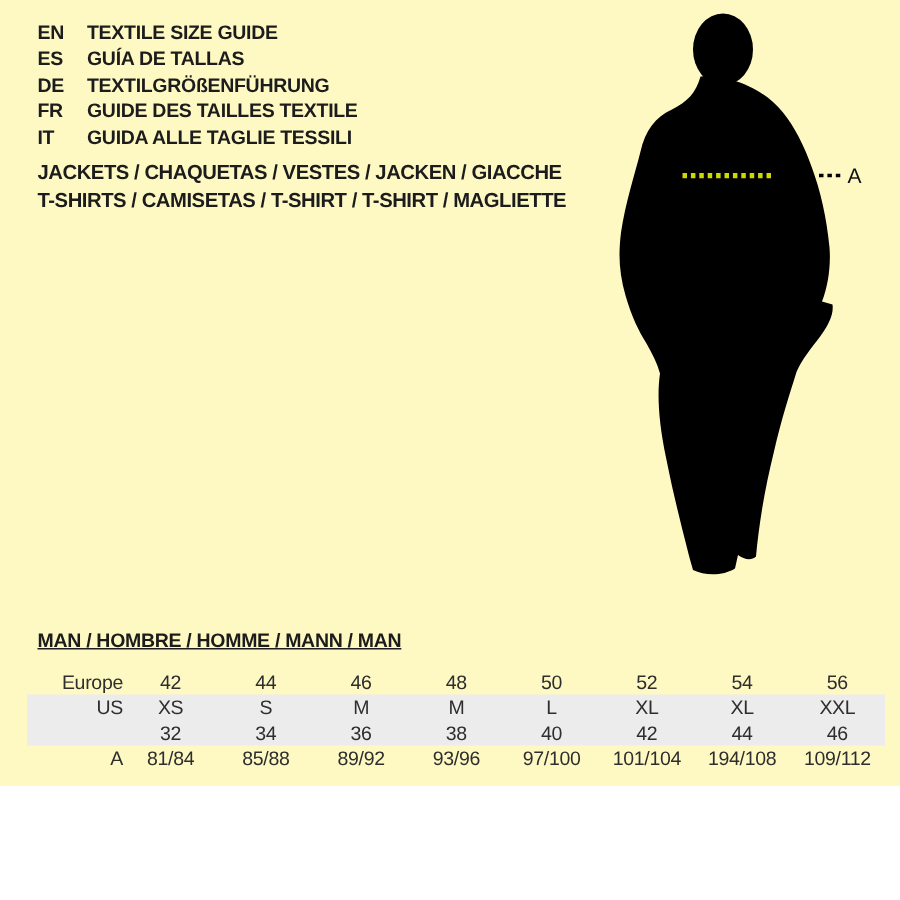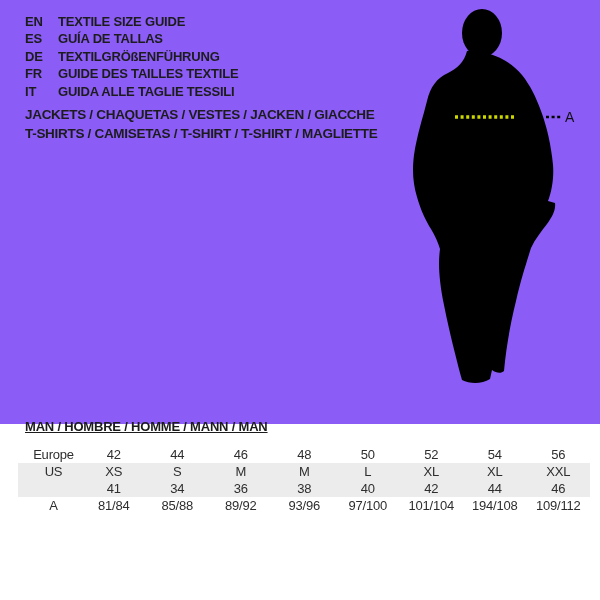--- a/index.html
+++ b/index.html
@@ -1,19 +1,19 @@
 <!DOCTYPE html>
 <html><head>
 <meta charset="utf-8">
 <style>
   * { margin:0; padding:0; box-sizing:border-box; }
   html,body { width:600px; height:600px; background:#ffffff; overflow:hidden; }
   body { font-family:"Liberation Sans", sans-serif; color:#1c1c1c; position:relative; }
 
-  .canvas { position:absolute; inset:0; width:600px; height:424px; background:#8b5cf6; }
+  .canvas { position:absolute; inset:0; width:600px; height:524px; background:#fef9c3; }
 
   
   .languages { position:absolute; left:25px; top:13px; }
   .lang-row { display:flex; line-height:17.4px; font-size:13px; font-weight:700; letter-spacing:-0.2px; }
   .lang-code { width:33px; flex:0 0 33px; }
   .lang-text { white-space:nowrap; }
 
   
   .garments { position:absolute; left:25px; top:105px; }
   .garment-line { font-size:13.5px; font-weight:700; line-height:19px; letter-spacing:-0.3px; white-space:nowrap; }
@@ -24,21 +24,21 @@
 
   
   .section-title { position:absolute; left:25px; top:419px; font-size:13px; font-weight:700; letter-spacing:-0.2px;text-decoration:underline; }
 
   
   .size-table { position:absolute; left:18px; top:446px; width:572px; font-size:13px; letter-spacing:-0.2px; }
   .thead { background:#c8c8c8; color:#3d3d3d; height:17px; line-height:17px; padding-left:7px; white-space:nowrap; }
   .trow { display:flex; height:17px; line-height:17px; color:#2e2e2e; }
   .trow.band { background:#ececec; }
   .trow.last { height:18px; line-height:18px; }
-  .tlabel { flex:0 0 64px; padding-left:7px; text-align:center; }
+  .tlabel { flex:0 0 64px; padding-left:7px; text-align:right; }
   .tcell { flex:1 1 0; text-align:center; }
 
   
   .footnote { position:absolute; left:25px; top:549px; font-size:13px; font-weight:700; letter-spacing:-0.2px; }
 </style>
 </head>
 <body>
 
 <div class="canvas">
 
@@ -124,21 +124,21 @@
       <span class="tcell">M</span>
       <span class="tcell">M</span>
       <span class="tcell">L</span>
       <span class="tcell">XL</span>
       <span class="tcell">XL</span>
       <span class="tcell">XXL</span>
     </div>
 
     <div class="trow band">
       <span class="tlabel"></span>
-      <span class="tcell">41</span>
+      <span class="tcell">32</span>
       <span class="tcell">34</span>
       <span class="tcell">36</span>
       <span class="tcell">38</span>
       <span class="tcell">40</span>
       <span class="tcell">42</span>
       <span class="tcell">44</span>
       <span class="tcell">46</span>
     </div>
 
     <div class="trow last">

